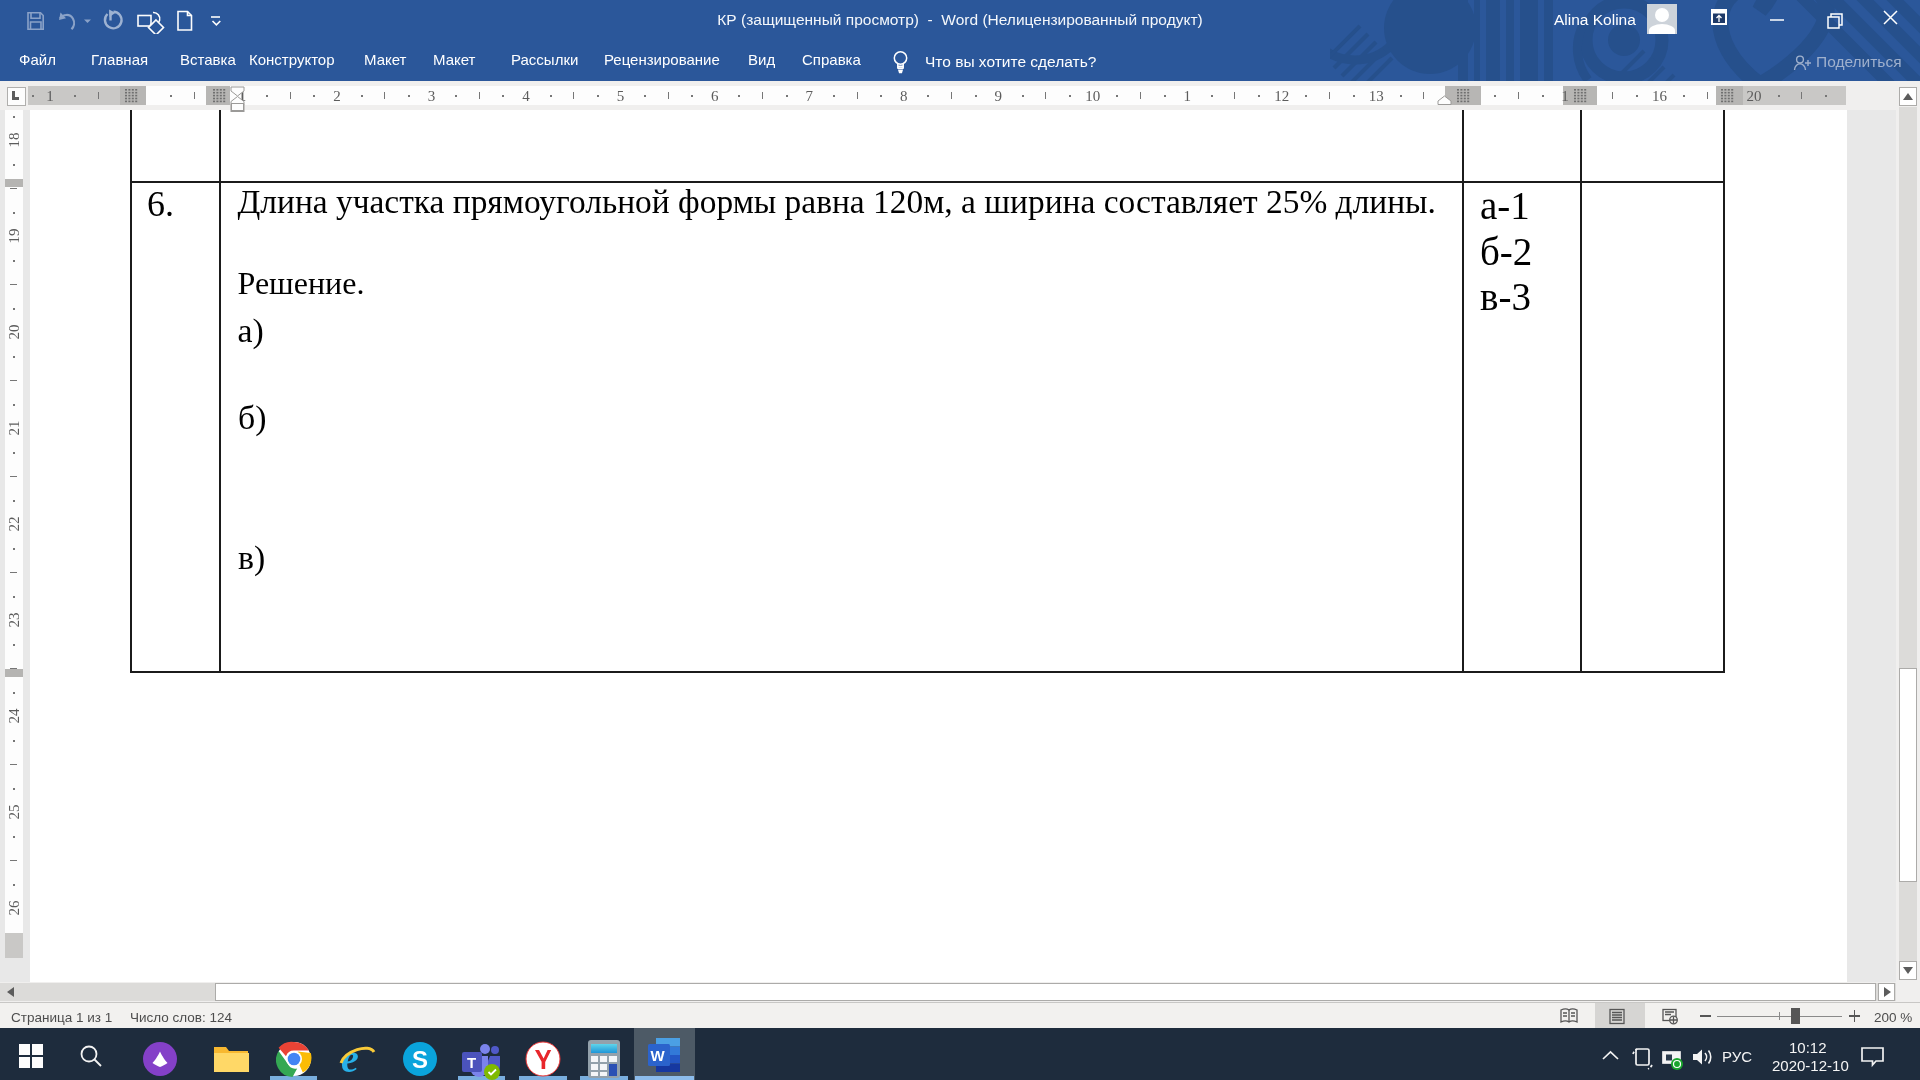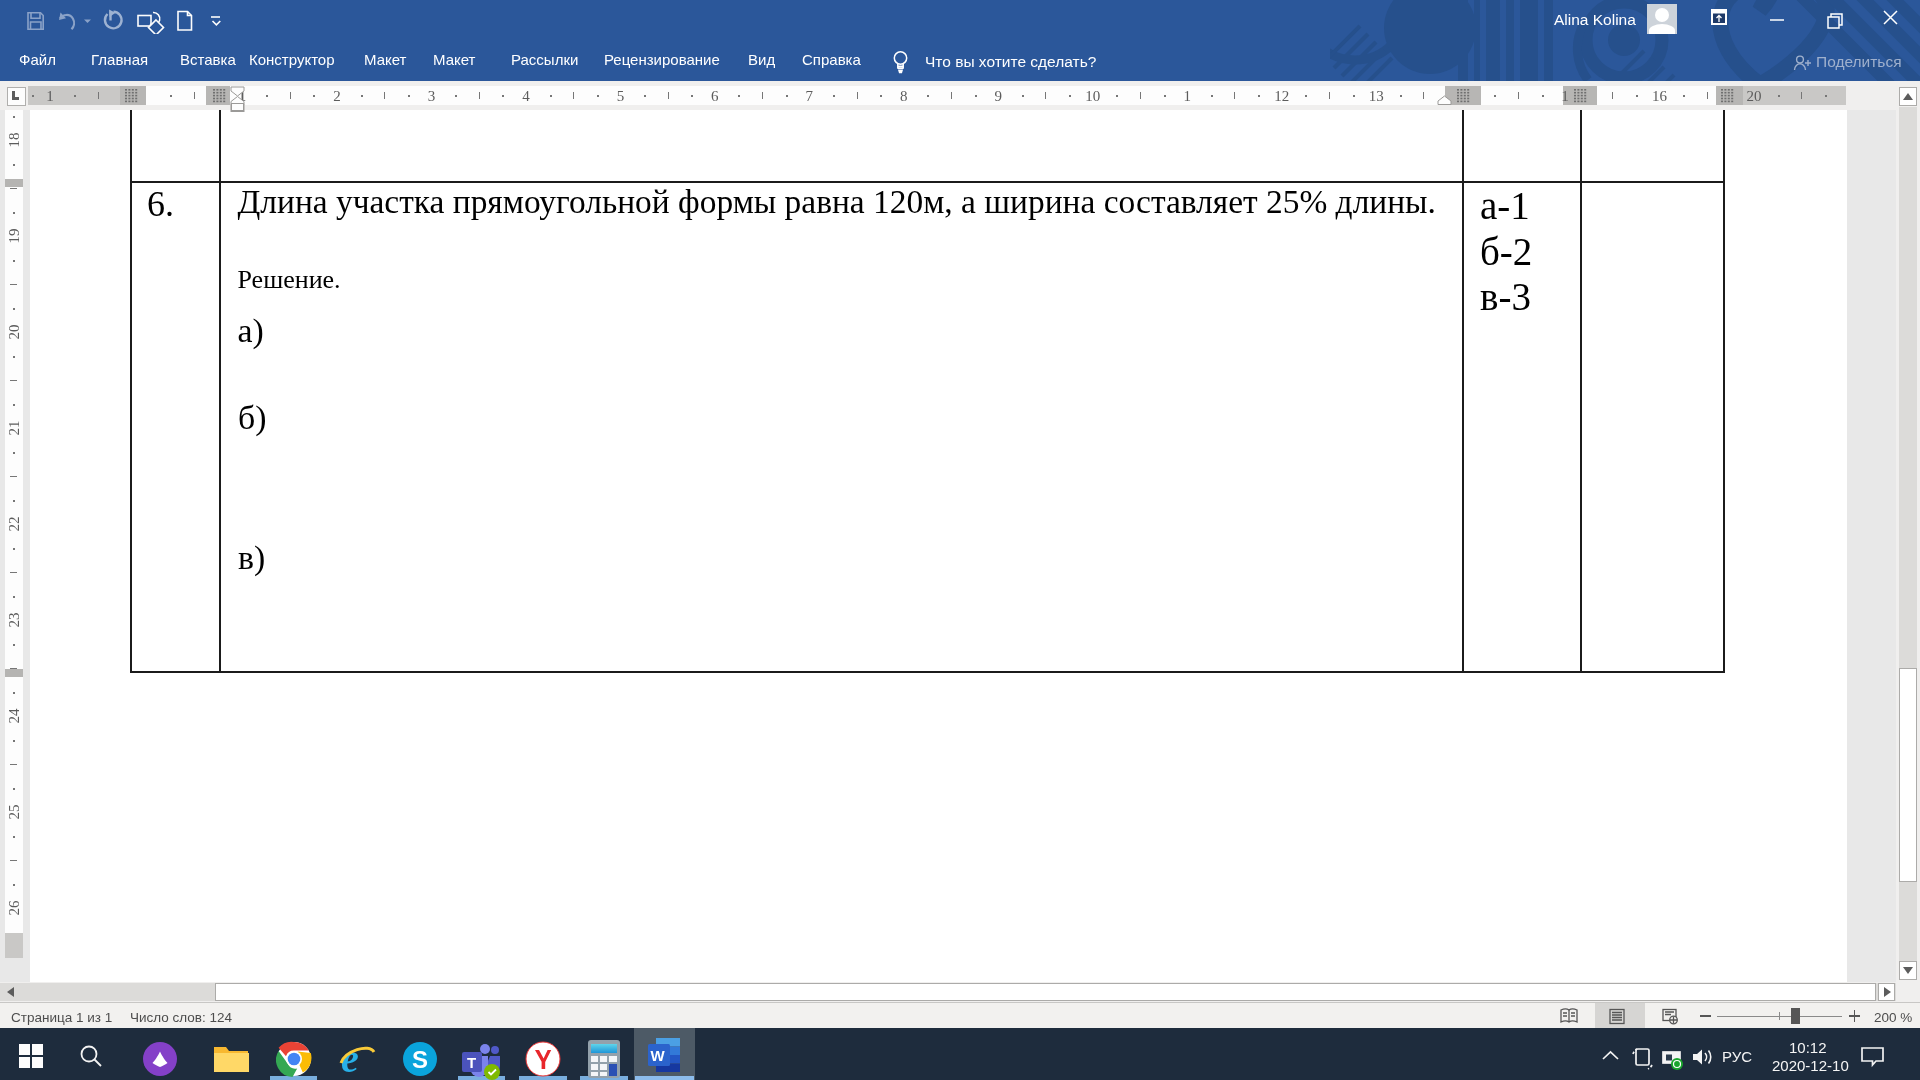--- a/index.html
+++ b/index.html
@@ -99,20 +99,21 @@
 </g>
 <g fill="none" stroke="#fdfdfd" stroke-width="1.6">
 <path d="M158 3.5 h9.5 l4 4 v14.5 h-13.5 z"></path>
 <path d="M167.5 3.5 v4 h4" fill="none"></path>
 </g>
 <g stroke="#fdfdfd">
 <path d="M191 9 h9" stroke-width="1.6"></path>
 <path d="M192.5 13 l3.9 3.9 3.9-3.9" stroke-width="1.6" fill="none"></path>
 </g>
 </svg>
+<div class="abs wt" style="left:50%;top:11px;transform:translateX(-50%);font-size:15.5px;color:#f4f7fb;white-space:nowrap">КР (защищенный просмотр)&nbsp; - &nbsp;Word (Нелицензированный продукт)</div>
 <div class="abs wt" style="left:1554px;top:11px;font-size:15.5px">Alina Kolina</div>
 <div class="abs" style="left:1647px;top:4px;width:30px;height:30px;background:#cdd3da;overflow:hidden">
 <div class="abs" style="left:8px;top:4px;width:14px;height:14px;border-radius:50%;background:#fff"></div>
 <div class="abs" style="left:2px;top:20px;width:26px;height:13px;border-radius:55% 55% 0 0;background:#fff"></div>
       </div>
 <svg class="abs" style="left:1700px;top:0" width="220" height="40" viewBox="0 0 220 40">
 <rect x="11" y="9" width="16" height="16" fill="#fff"></rect>
 <rect x="13" y="11" width="12" height="12" fill="#1f3a68"></rect>
 <rect x="13" y="11" width="12" height="2.5" fill="#fff"></rect>
 <path d="M19 22 v-6 M16.5 18 l2.5-2.5 2.5 2.5" stroke="#fff" stroke-width="1.3" fill="none"></path>
@@ -406,21 +407,21 @@
 <div class="abs" style="left:231px;top:103px;width:13px;height:8px;background:#fdfdfd;border:1px solid #9b9a98"></div>
 <div class="tl" style="left:130px;top:110px;width:2px;height:563px"></div>
 <div class="tl" style="left:219px;top:110px;width:2px;height:563px"></div>
 <div class="tl" style="left:1462px;top:110px;width:2px;height:563px"></div>
 <div class="tl" style="left:1580px;top:110px;width:2px;height:563px"></div>
 <div class="tl" style="left:1723px;top:110px;width:2px;height:563px"></div>
 <div class="tl" style="left:130px;top:181px;width:1595px;height:2px"></div>
 <div class="tl" style="left:130px;top:671px;width:1595px;height:2px"></div>
 <div class="doc" style="left:147px;top:185.9px;font-size:36px">6.</div>
 <div class="doc" style="left:237.5px;top:185.2px;font-size:33.45px">Длина участка прямоугольной формы равна 120м, а ширина составляет 25% длины.</div>
-<div class="doc" style="left:237.5px;top:267.4px;font-size:26px">Решение.</div>
+<div class="doc" style="left:237.5px;top:267.4px;font-size:32px">Решение.</div>
 <div class="doc" style="left:237.5px;top:314.4px;font-size:33.8px">а)</div>
 <div class="doc" style="left:238px;top:400.9px;font-size:33.8px">б)</div>
 <div class="doc" style="left:238px;top:540.9px;font-size:33.8px">в)</div>
 <div class="doc" style="left:1480px;top:186.3px;font-size:39px">а-1</div>
 <div class="doc" style="left:1480px;top:232.3px;font-size:39px">б-2</div>
 <div class="doc" style="left:1480px;top:277.3px;font-size:39px">в-3</div>
 <div class="abs" style="left:1896px;top:85px;width:24px;height:897px;background:#f0efee"></div>
 <div class="abs" style="left:1899px;top:107px;width:18px;height:854px;background:#dcdbd9"></div>
 <div class="sbtn" style="left:1899px;top:87px;width:18px;height:19px"></div>
 <svg class="abs" style="left:1903px;top:93px" width="10" height="7">

